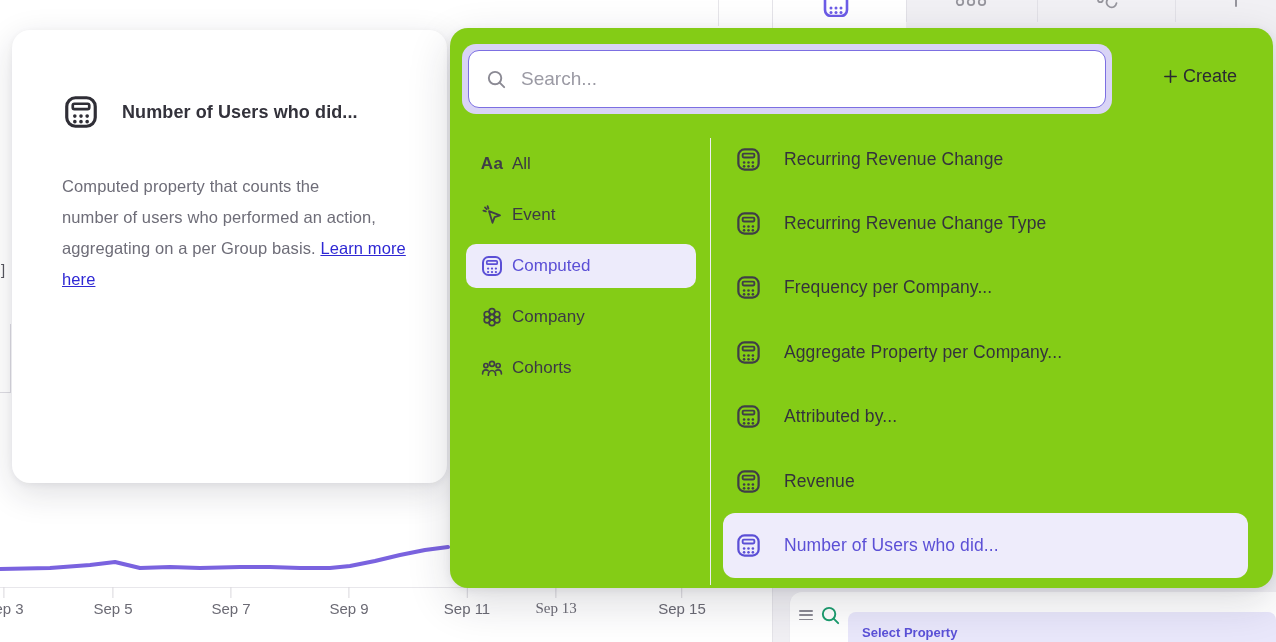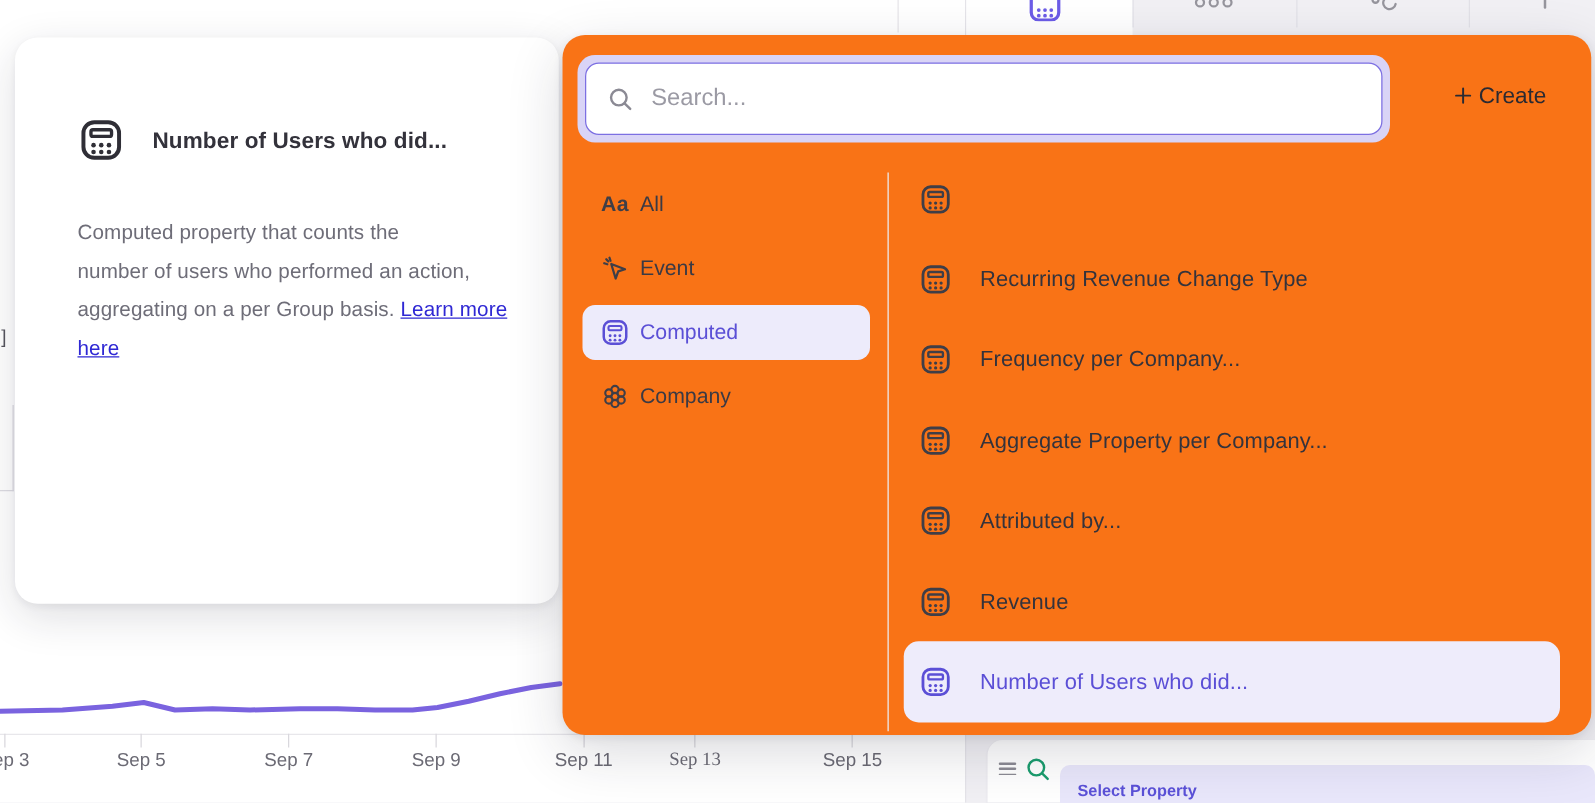--- a/index.html
+++ b/index.html
@@ -46,21 +46,21 @@
     border-radius:18px; box-shadow:0 10px 34px rgba(30,30,50,.14), 0 2px 6px rgba(30,30,50,.06); }
   #tooltip-icon { position:absolute; left:50px; top:63px; width:38px; height:38px; color:#2f2e36; }
   #tooltip-title { position:absolute; left:110px; top:72px; font-size:18px; font-weight:700;
     color:#33323b; letter-spacing:.1px; }
   #tooltip-body { position:absolute; left:50px; top:141px; width:362px; font-size:16.5px;
     line-height:31px; color:#6e6d78; letter-spacing:.1px; }
   #tooltip-body .nowrap-line { white-space:nowrap; }
   #tooltip-link { color:#2f28d4; text-decoration:underline; cursor:pointer; }
 
   
-  #picker-panel { position:absolute; left:450px; top:28px; width:823px; height:560px; background:#f97316;
+  #picker-panel { position:absolute; left:450px; top:28px; width:823px; height:560px; background:#84cc16;
     border-radius:18px; box-shadow:0 14px 44px rgba(30,30,50,.16), 0 2px 8px rgba(30,30,50,.08); }
   #search-ring { position:absolute; left:12px; top:16px; width:650px; height:70px;
     background:#d9d4f6; border-radius:14px; }
   #search-box { position:absolute; left:6px; top:6px; width:638px; height:58px; background:#ffffff;
     border:1.5px solid #7c6fe2; border-radius:11px; display:flex; align-items:center; padding-left:16px; }
   #search-box .sicon { width:23px; height:23px; color:#8b8a94; flex:0 0 auto; }
   #search-input { border:none; outline:none; flex:1; height:100%; font-size:19px; color:#34333c;
     font-family:"Liberation Sans", sans-serif; padding-left:13px; background:transparent; }
   #search-input::placeholder { color:#9b9aa4; }
   #create-button { position:absolute; right:36px; top:38px; display:flex; align-items:center; gap:4px;
@@ -259,36 +259,50 @@
             <circle cx="12" cy="6.6" r="2.9"></circle>
             <circle cx="16.9" cy="9.4" r="2.9"></circle>
             <circle cx="16.9" cy="15" r="2.9"></circle>
             <circle cx="12" cy="17.8" r="2.9"></circle>
             <circle cx="7.1" cy="15" r="2.9"></circle>
             <circle cx="7.1" cy="9.4" r="2.9"></circle>
           </svg>
         </span>
     <span class="cat-label">Company</span>
   </div>
+      <div class="cat-item">
+    <span class="cat-icon">
+          <svg viewBox="0 0 24 24" fill="none" stroke="currentColor" stroke-width="1.7" stroke-linecap="round">
+            <circle cx="12" cy="7.8" r="2.5"></circle>
+            <circle cx="5.9" cy="9.6" r="2.1"></circle>
+            <circle cx="18.1" cy="9.6" r="2.1"></circle>
+            <path d="M8.3 19.2 c0-2.7 1.6-4.7 3.7-4.7 s3.7 2 3.7 4.7"></path>
+            <path d="M2.6 17.8 c0-2.3 1.4-4 3.4-4 .8 0 1.5.3 2.1.8"></path>
+            <path d="M21.4 17.8 c0-2.3-1.4-4-3.4-4 -.8 0-1.5.3-2.1.8"></path>
+          </svg>
+        </span>
+    <span class="cat-label">Cohorts</span>
+  </div>
     </div>
 
   <div id="picker-divider"></div>
 
   <div id="property-list">
       <div class="prop-item">
     <span class="prop-icon"><svg viewBox="0 0 24 24">
             <rect x="3" y="3" width="18" height="18" rx="5.5" fill="none" stroke="currentColor" stroke-width="2"></rect>
             <rect x="6.8" y="6.8" width="10.4" height="3.4" rx="1" fill="none" stroke="currentColor" stroke-width="1.7"></rect>
             <circle cx="8.1" cy="14.6" r="1.15" fill="currentColor"></circle>
             <circle cx="12" cy="14.6" r="1.15" fill="currentColor"></circle>
             <circle cx="15.9" cy="14.6" r="1.15" fill="currentColor"></circle>
             <circle cx="8.1" cy="18.1" r="1.15" fill="currentColor"></circle>
             <circle cx="12" cy="18.1" r="1.15" fill="currentColor"></circle>
             <circle cx="15.9" cy="18.1" r="1.15" fill="currentColor"></circle>
           </svg></span>
+    <span class="prop-label">Recurring Revenue Change</span>
   </div>
       <div class="prop-item">
     <span class="prop-icon"><svg viewBox="0 0 24 24">
             <rect x="3" y="3" width="18" height="18" rx="5.5" fill="none" stroke="currentColor" stroke-width="2"></rect>
             <rect x="6.8" y="6.8" width="10.4" height="3.4" rx="1" fill="none" stroke="currentColor" stroke-width="1.7"></rect>
             <circle cx="8.1" cy="14.6" r="1.15" fill="currentColor"></circle>
             <circle cx="12" cy="14.6" r="1.15" fill="currentColor"></circle>
             <circle cx="15.9" cy="14.6" r="1.15" fill="currentColor"></circle>
             <circle cx="8.1" cy="18.1" r="1.15" fill="currentColor"></circle>
             <circle cx="12" cy="18.1" r="1.15" fill="currentColor"></circle>

